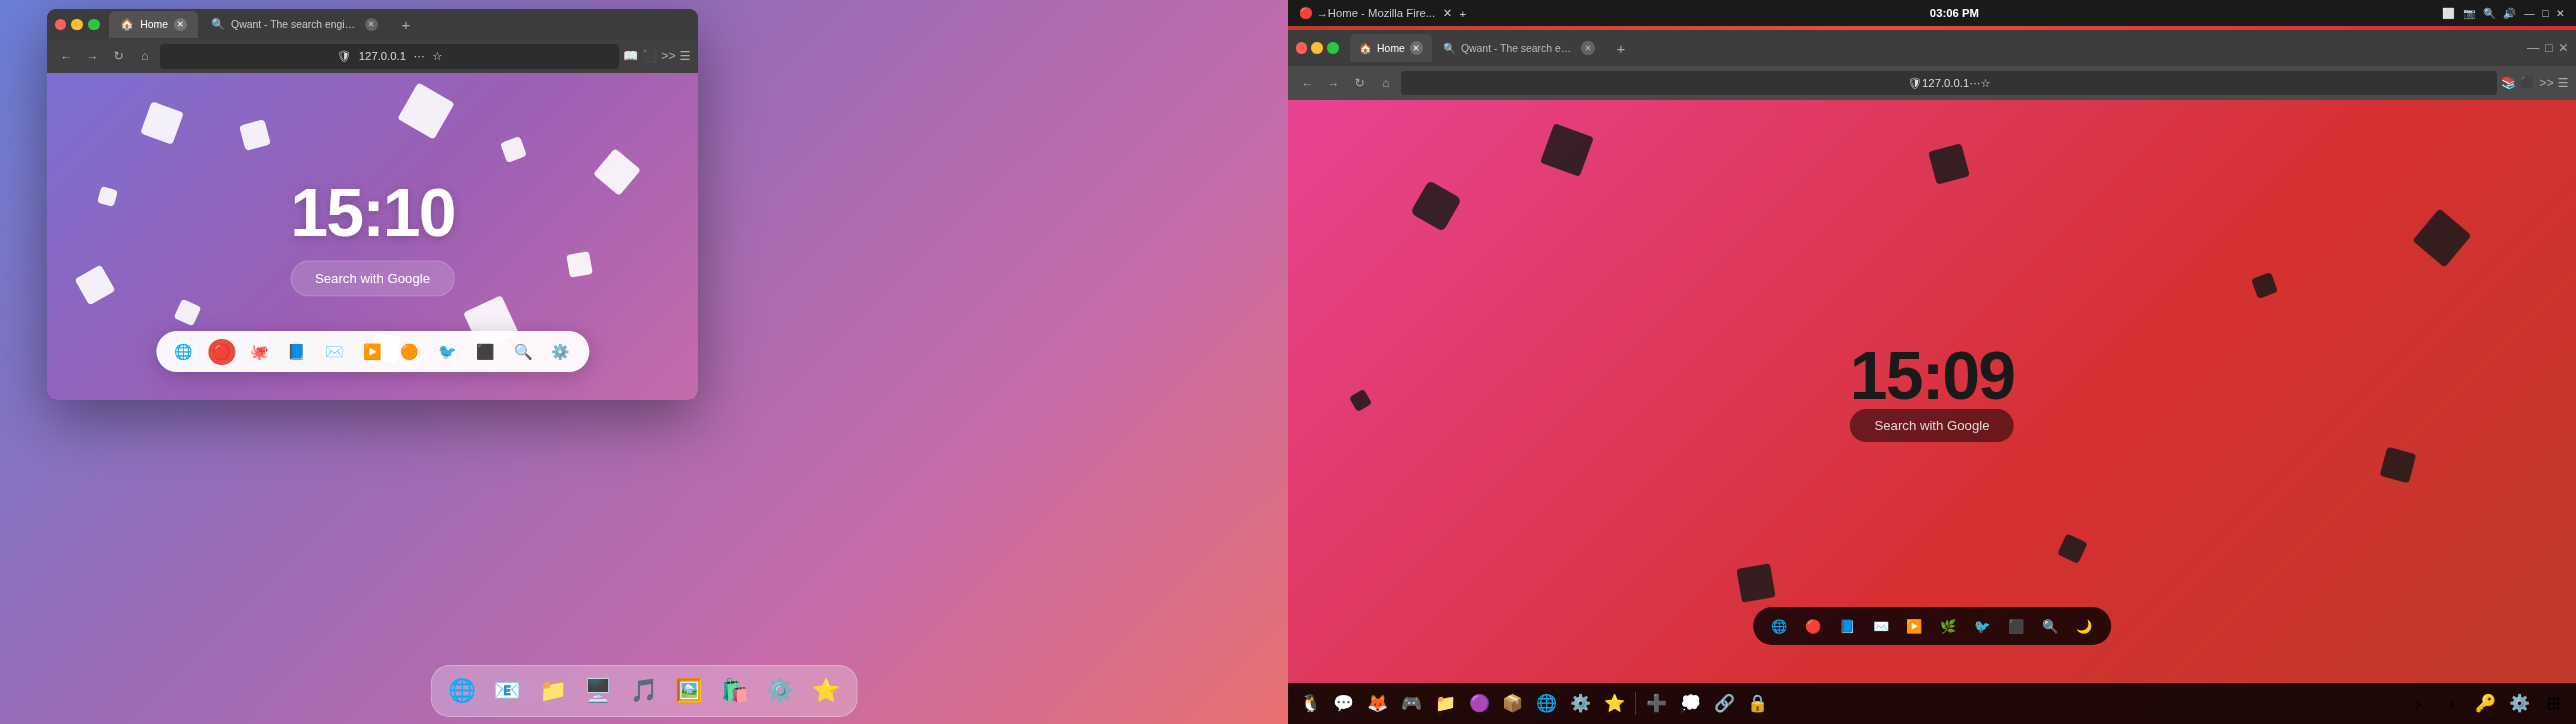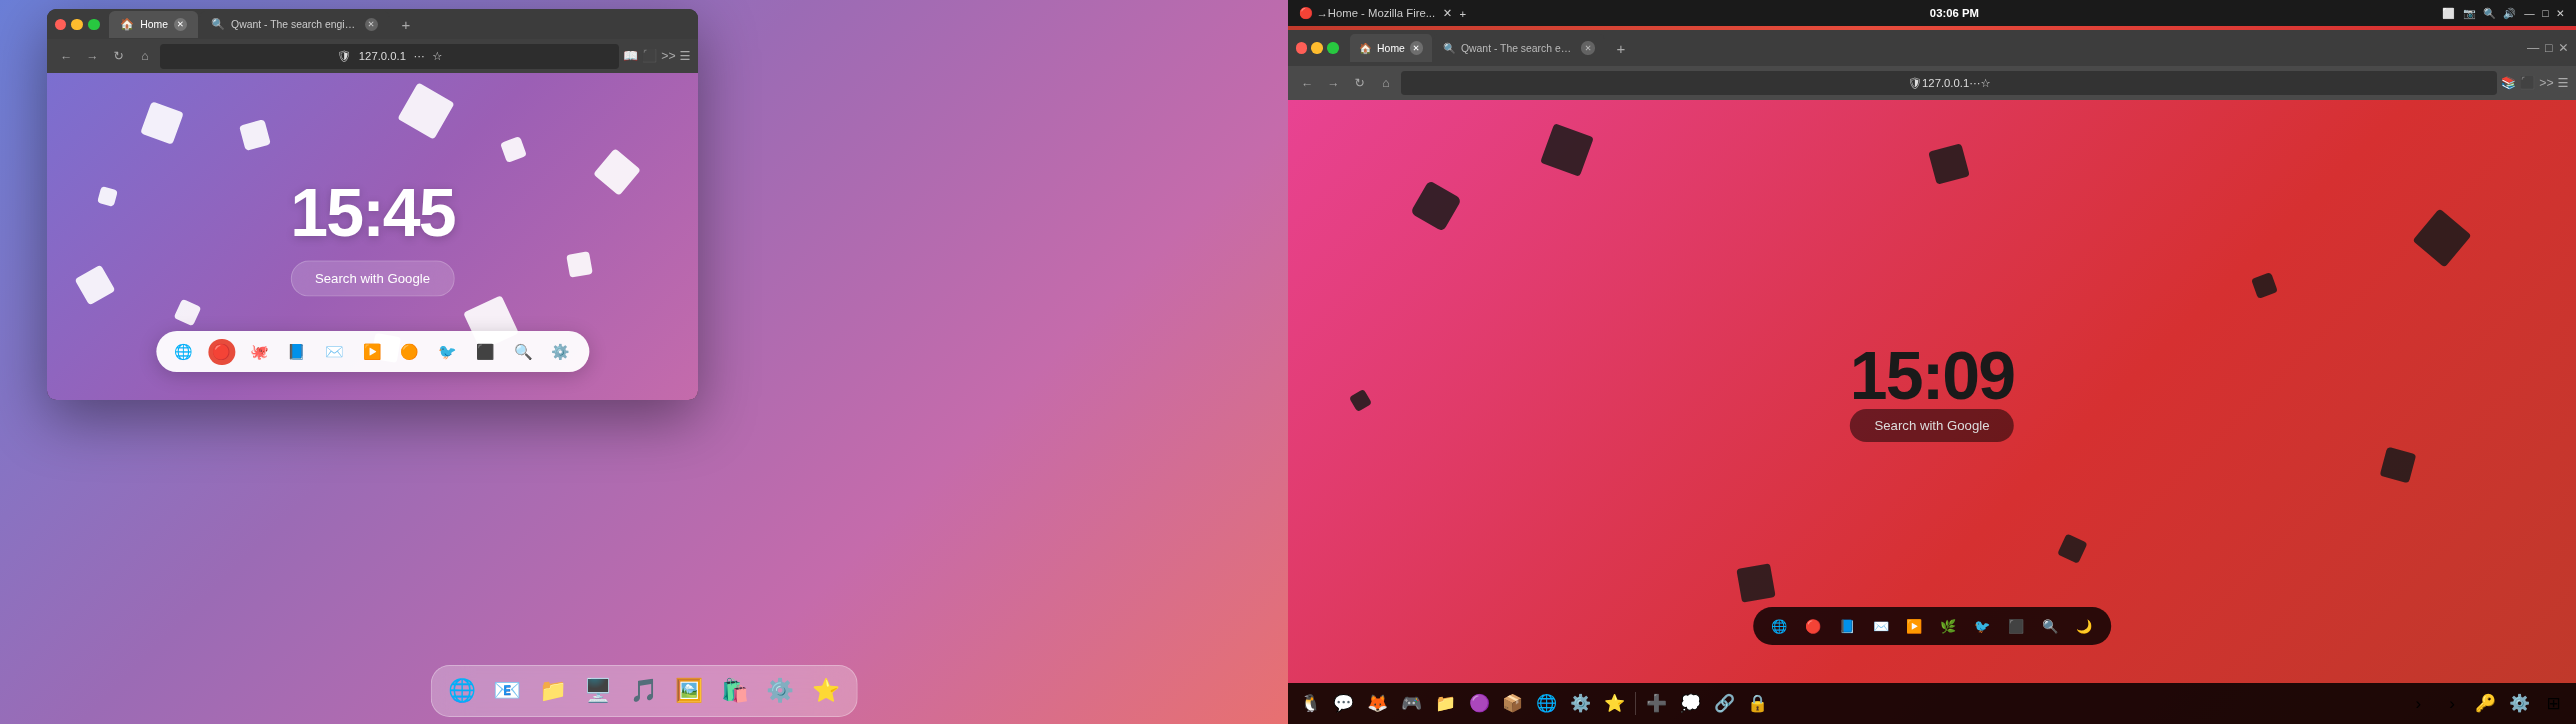--- a/index.html
+++ b/index.html
@@ -564,21 +564,21 @@
       <div class="shape s3" style="top:20%;left:70%;transform:rotate(-20deg);"></div>
       <div class="shape s5" style="top:35%;left:8%;transform:rotate(15deg);"></div>
       <div class="shape s6" style="top:60%;left:5%;transform:rotate(-30deg);"></div>
       <div class="shape s3" style="top:70%;left:20%;transform:rotate(25deg);"></div>
       <div class="shape s7" style="top:55%;left:80%;transform:rotate(-10deg);"></div>
       <div class="shape s2" style="top:25%;left:85%;transform:rotate(40deg);"></div>
       <div class="shape s4" style="top:70%;left:65%;transform:rotate(-25deg);"></div>
       <div class="shape s1" style="top:80%;left:50%;transform:rotate(10deg);"></div>
 
       <div class="clock-display">
-        <div class="clock-time">15:45</div>
+        <div class="clock-time">15:10</div>
         <div class="search-bar">Search with Google</div>
       </div>
 
       <div class="bookmarks-bar">
         <div class="bookmark-icon">🌐</div>
         <div class="bookmark-icon" style="background:#e74c3c;border-radius:50%;">🔴</div>
         <div class="bookmark-icon">🐙</div>
         <div class="bookmark-icon">📘</div>
         <div class="bookmark-icon">✉️</div>
         <div class="bookmark-icon">▶️</div>

